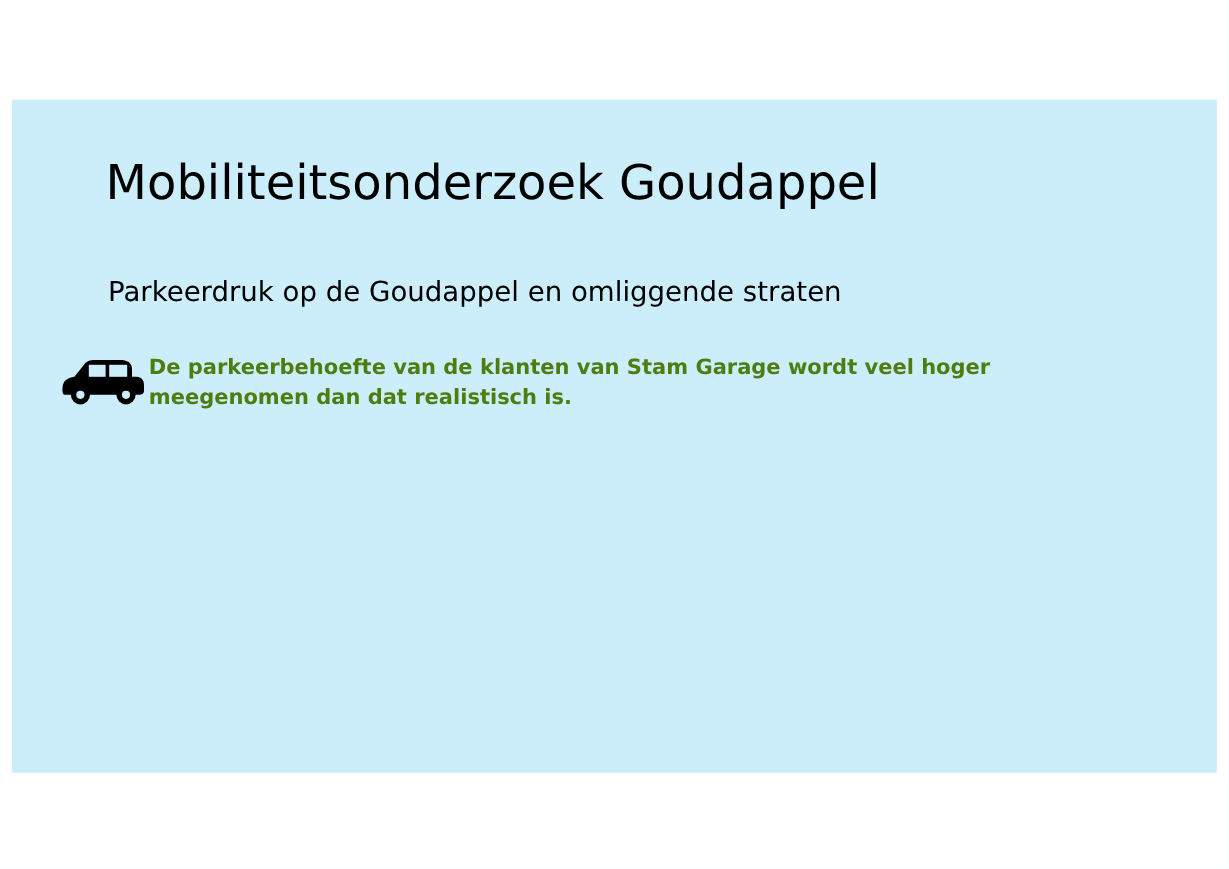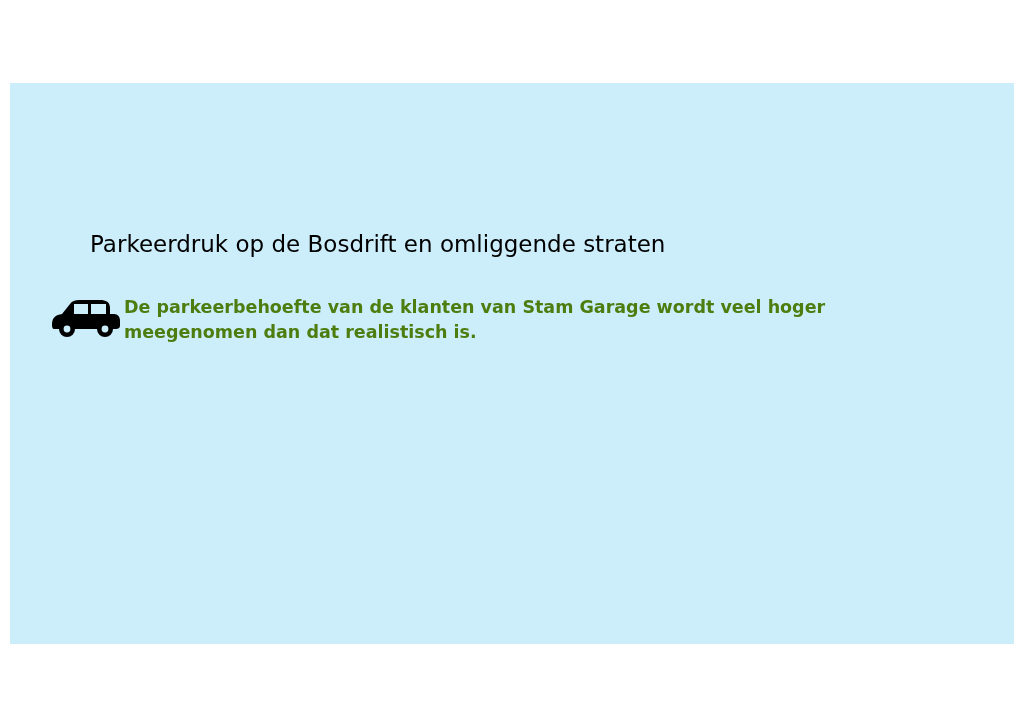--- a/index.html
+++ b/index.html
@@ -63,22 +63,23 @@
     color: #4d7c0f;
     line-height: 1.42;
     padding-top: 4px;
   }
 </style>
 </head>
 <body>
 
 <div class="slide">
 
+  <div class="slide-title">Mobiliteitsonderzoek Goudappel</div>
 
-  <div class="slide-subtitle">Parkeerdruk op de Bosdrift en omliggende straten</div>
+  <div class="slide-subtitle">Parkeerdruk op de Goudappel en omliggende straten</div>
 
   <div class="bullet-row">
     <span class="car-icon">
       <svg viewBox="0 0 76 44" width="76" height="44" xmlns="http://www.w3.org/2000/svg">
         <path d="M4 30 C4 22 8 20 14 19 L22 9 C24 6 27 5 31 5 L52 5 C58 5 62 7 62 13 L62 19 L66 19 C70 19 72 22 72 26 L72 31 C72 33 70 34 68 34 L6 34 C4.5 34 4 32 4 30 Z" fill="#000000"></path>
         <rect x="26" y="9" width="14" height="10" fill="#cceefb"></rect>
         <rect x="43" y="9" width="15" height="10" fill="#cceefb"></rect>
         <circle cx="19" cy="34" r="8" fill="#000000"></circle>
         <circle cx="19" cy="34" r="3.4" fill="#cceefb"></circle>
         <circle cx="57" cy="34" r="8" fill="#000000"></circle>

